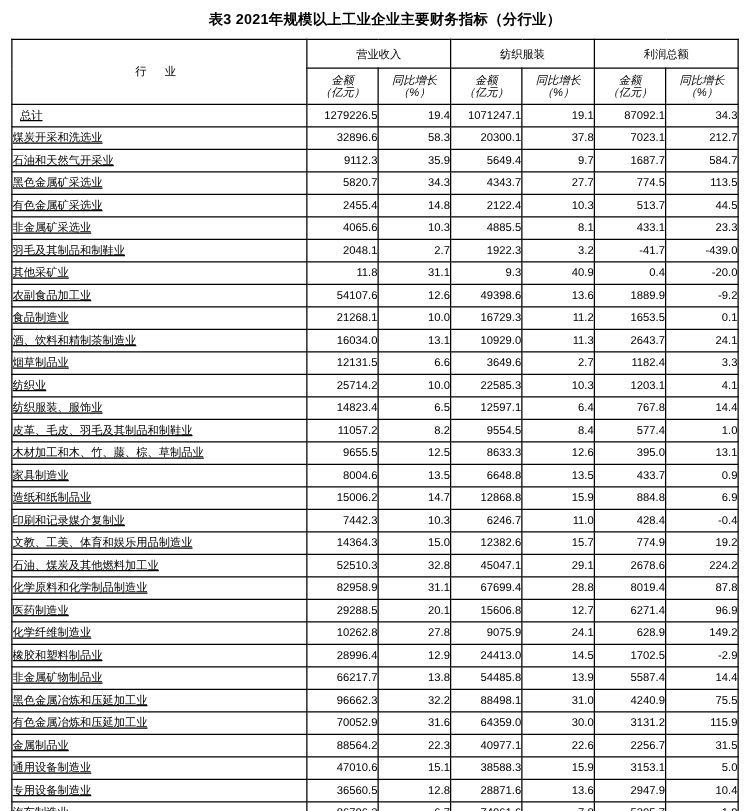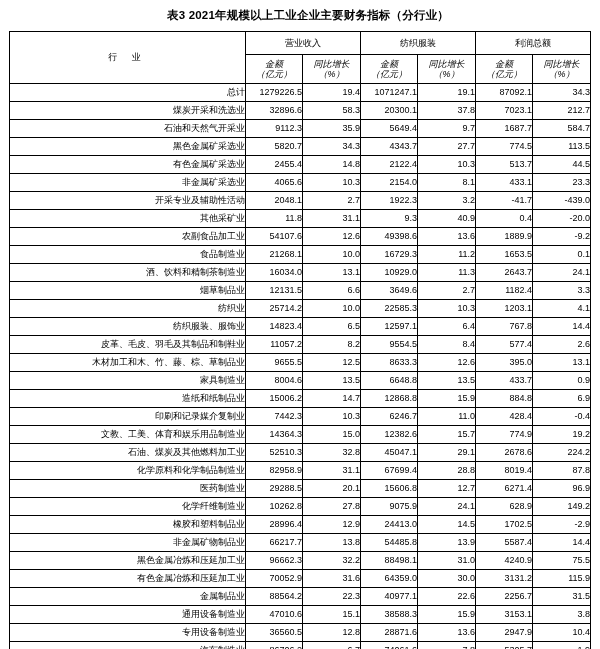--- a/index.html
+++ b/index.html
@@ -57,25 +57,26 @@
     vertical-align: middle;
     font-size: 8.5px;
     height: 28px;
     font-style: italic;
   }
   th.sub .l1 { display:block; }
   th.sub .l2 { display:block; }
   col.c-amt { width: 57px; }
   col.c-pct { width: 58px; }
   td.name {
-    text-align: right;
+    text-align: left;
     padding-left: 10px;
     height: 17px;
     white-space: nowrap;
     overflow: hidden;
+    text-decoration: underline;
   }
   td.name.total {
     padding-left: 6px;
   }
   td.num {
     text-align: right;
     padding-right: 5px;
     height: 17px;
     font-size: 9px;
   }
@@ -174,27 +175,27 @@
           <td class="num">14.8</td>
           <td class="num">2122.4</td>
           <td class="num">10.3</td>
           <td class="num">513.7</td>
           <td class="num">44.5</td>
         </tr>
         <tr>
           <td class="name">非金属矿采选业</td>
           <td class="num">4065.6</td>
           <td class="num">10.3</td>
-          <td class="num">2154.0</td>
+          <td class="num">4885.5</td>
           <td class="num">8.1</td>
           <td class="num">433.1</td>
           <td class="num">23.3</td>
         </tr>
         <tr>
-          <td class="name">开采专业及辅助性活动</td>
+          <td class="name">羽毛及其制品和制鞋业</td>
           <td class="num">2048.1</td>
           <td class="num">2.7</td>
           <td class="num">1922.3</td>
           <td class="num">3.2</td>
           <td class="num">-41.7</td>
           <td class="num">-439.0</td>
         </tr>
         <tr>
           <td class="name">其他采矿业</td>
           <td class="num">11.8</td>
@@ -258,21 +259,21 @@
           <td class="num">767.8</td>
           <td class="num">14.4</td>
         </tr>
         <tr>
           <td class="name">皮革、毛皮、羽毛及其制品和制鞋业</td>
           <td class="num">11057.2</td>
           <td class="num">8.2</td>
           <td class="num">9554.5</td>
           <td class="num">8.4</td>
           <td class="num">577.4</td>
-          <td class="num">2.6</td>
+          <td class="num">1.0</td>
         </tr>
         <tr>
           <td class="name">木材加工和木、竹、藤、棕、草制品业</td>
           <td class="num">9655.5</td>
           <td class="num">12.5</td>
           <td class="num">8633.3</td>
           <td class="num">12.6</td>
           <td class="num">395.0</td>
           <td class="num">13.1</td>
         </tr>
@@ -393,21 +394,21 @@
           <td class="num">2256.7</td>
           <td class="num">31.5</td>
         </tr>
         <tr>
           <td class="name">通用设备制造业</td>
           <td class="num">47010.6</td>
           <td class="num">15.1</td>
           <td class="num">38588.3</td>
           <td class="num">15.9</td>
           <td class="num">3153.1</td>
-          <td class="num">3.8</td>
+          <td class="num">5.0</td>
         </tr>
         <tr>
           <td class="name">专用设备制造业</td>
           <td class="num">36560.5</td>
           <td class="num">12.8</td>
           <td class="num">28871.6</td>
           <td class="num">13.6</td>
           <td class="num">2947.9</td>
           <td class="num">10.4</td>
         </tr>

